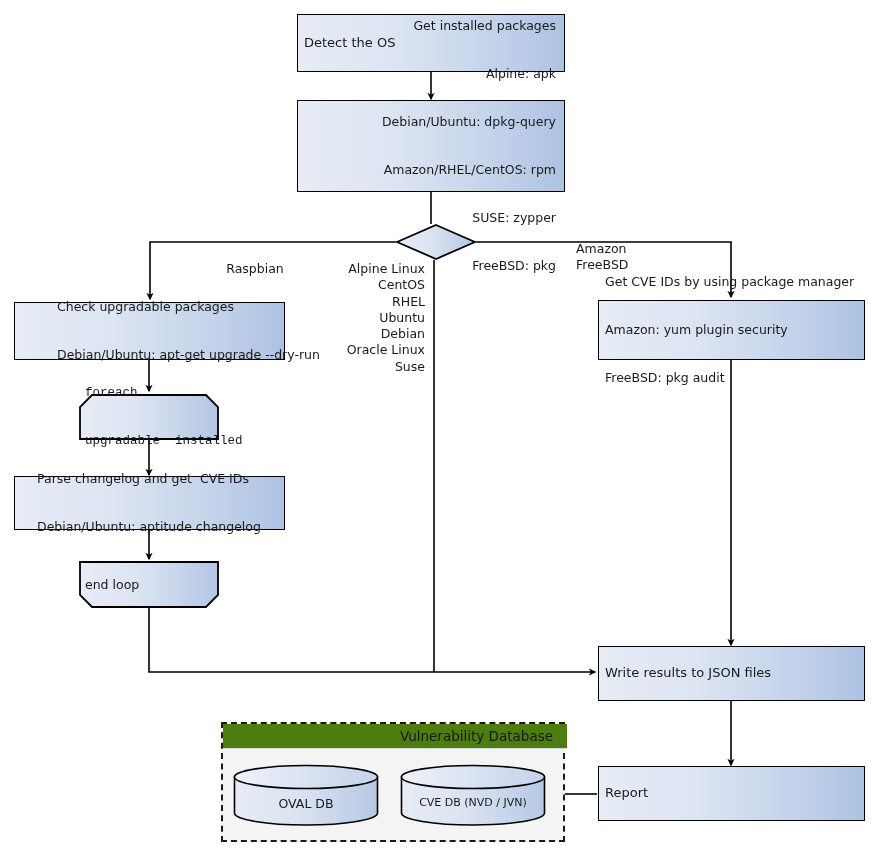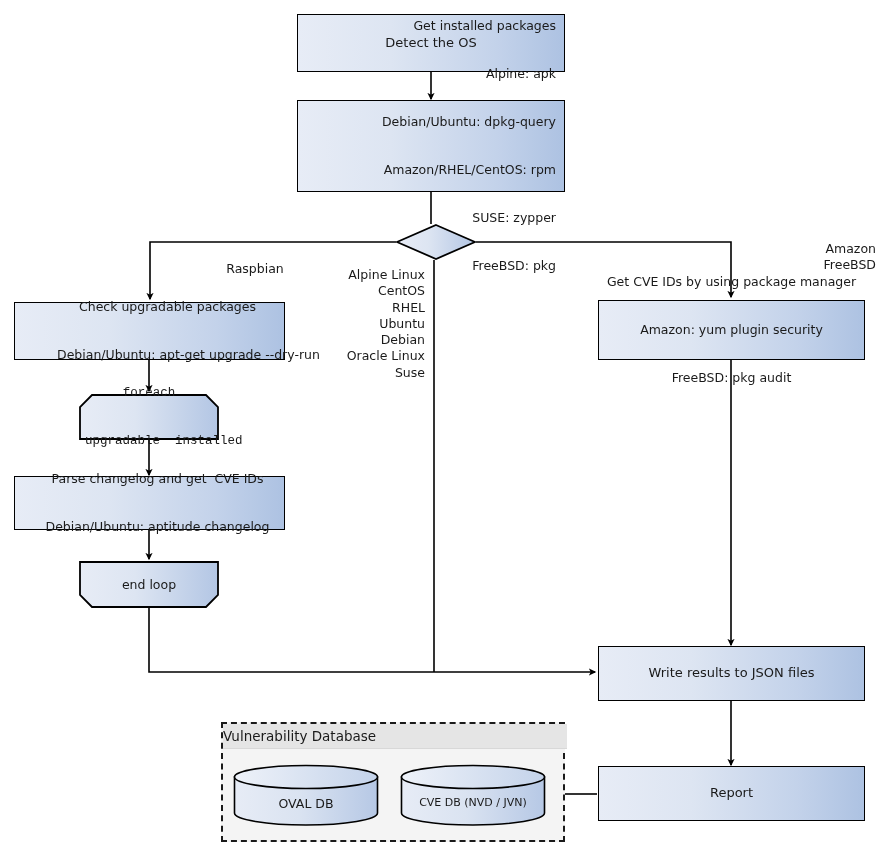--- a/index.html
+++ b/index.html
@@ -36,21 +36,21 @@
     justify-content: center;
     color: #1a1a1a;
     line-height: 1.28;
     white-space: pre;
   }
   .node .txt {
     width: 100%;
     padding: 0 6px;
     box-sizing: border-box;
   }
-  .t-center { text-align: center; }
+  .t-center { text-align: left; }
   .t-right  { text-align: right; }
 
   
   .loop-start {
     border: none;
     background: transparent;
     overflow: visible;
   }
   .loop-start .shape,
   .loop-end .shape,
@@ -78,23 +78,24 @@
     position: absolute;
     box-sizing: border-box;
     border: 2px dashed #1a1a1a;
     background: #f4f4f4;
   }
   .vdb-title {
     position: absolute;
     box-sizing: border-box;
     height: 25px;
     line-height: 25px;
-    background: #e5e5e5;
+    background: #4d7c0f;
     border-bottom: 1px solid #d8d8d8;
-    padding-right: 2px;
+    text-align: right;
+    padding-right: 14px;
     color: #1a1a1a;
     white-space: nowrap;
     overflow: visible;
   }
   .cyl {
     position: absolute;
   }
   .cyl .lbl {
     position: absolute;
     left: 0;
@@ -174,29 +175,29 @@
           <stop offset="100%" stop-color="#b3c6e4"></stop>
         </linearGradient>
       </defs>
       <polygon points="40,1 79,18 40,35 1,18" fill="url(#gdiam)" stroke="#000000" stroke-width="1.8"></polygon>
     </svg>
     <div class="txt t-center"></div>
   </div>
 
   <div class="edge-label" style="left:150px; top:261px; width:210px; text-align:center; font-size:12.5px;">Raspbian</div>
 
-  <div class="edge-label" style="left:240px; top:261px; width:185px; text-align:right; font-size:12.5px;margin-top:6px;">Alpine Linux
+  <div class="edge-label" style="left:240px; top:261px; width:185px; text-align:right; font-size:12.5px;">Alpine Linux
 CentOS
 RHEL
 Ubuntu
 Debian
 Oracle Linux
 Suse</div>
 
-  <div class="edge-label" style="left:616px; top:241px; width:260px; text-align:right; font-size:12.5px;">Amazon
+  <div class="edge-label" style="left:576px; top:241px; width:260px; text-align:left; font-size:12.5px;">Amazon
 FreeBSD</div>
 
   <div class="node" style="left:14px; top:302px; width:271px; height:58px; font-size:12.5px;padding-left:36px;">
     <div class="txt t-center">
       <div>Check upgradable packages</div>
       <div>Debian/Ubuntu: apt-get upgrade --dry-run</div>
     </div>
   </div>
 
   <div class="node loop-start" style="left:79px; top:394px; width:140px; height:46px; font-size:12.5px;font-family:Liberation Mono, monospace;">

